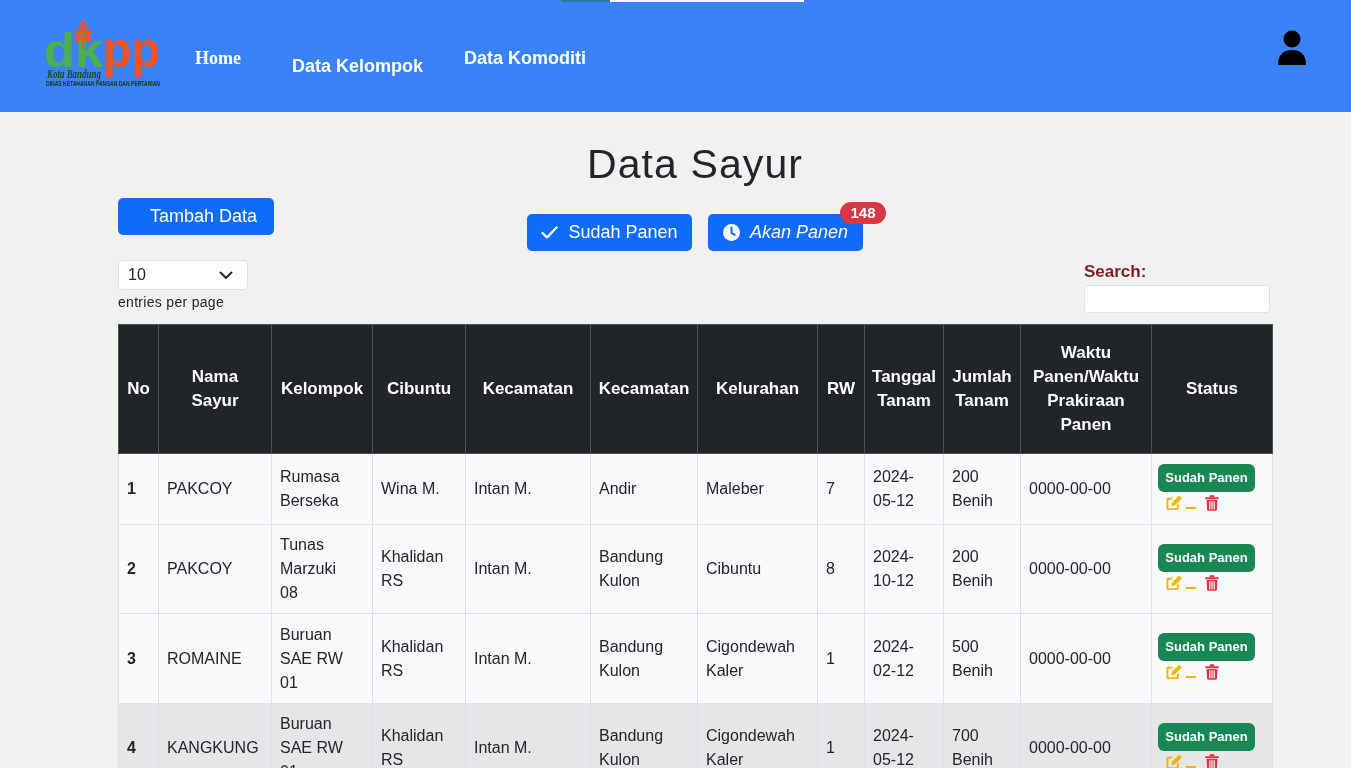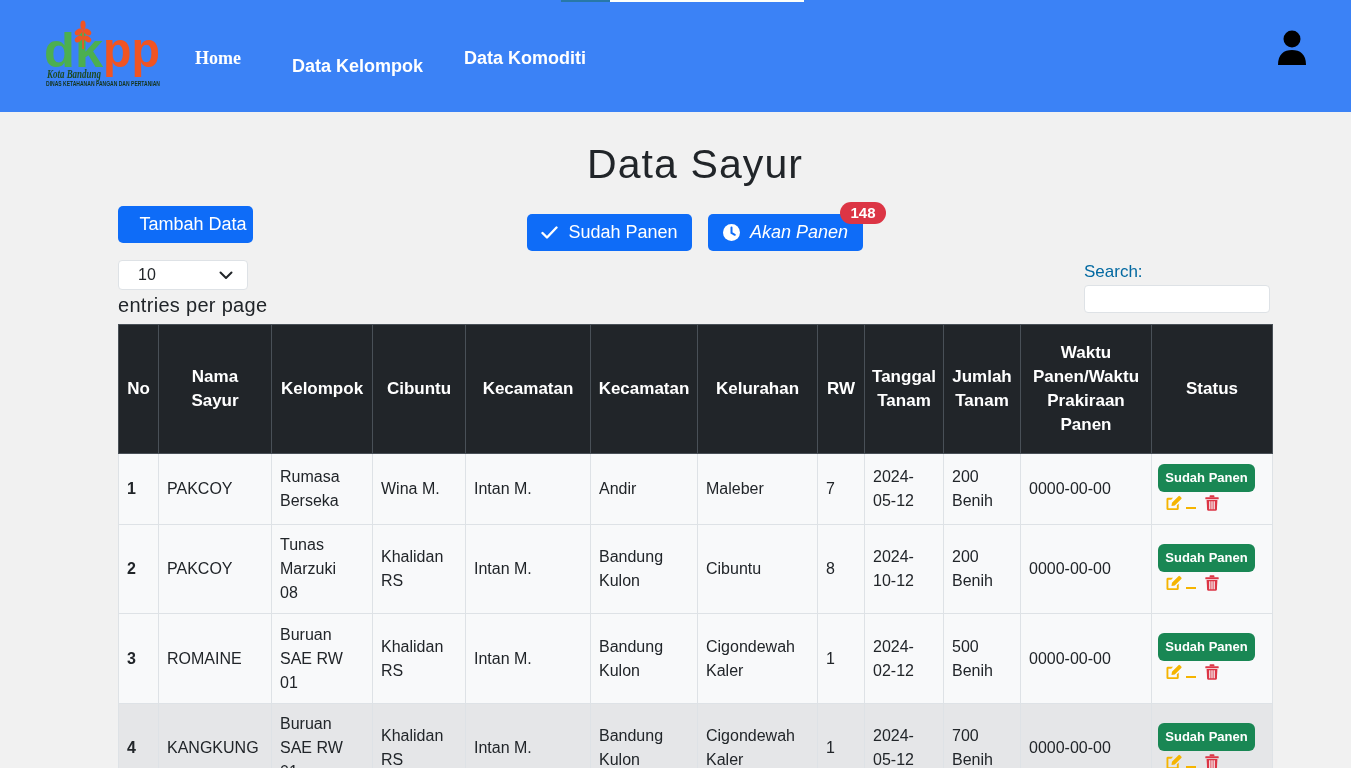--- a/index.html
+++ b/index.html
@@ -21,33 +21,33 @@
 .logo { position:absolute; left:45px; top:15px; }
 
 
 .avatar { position:absolute; left:1277px; top:30px; }
 
 
 .title { position:absolute; left:118px; top:141px; width:1154px; text-align:center; font-size:41px; font-weight:500; color:#212529; letter-spacing:1.1px; }
 
 
 .btn { position:absolute; height:37px; background:#0e6cf8; color:#fff; border-radius:5px; font-size:18px; display:flex; align-items:center; justify-content:center; }
-.btn-tambah { left:118px; top:206px; width:135px;padding-left:15px; }
+.btn-tambah { left:118px; top:198px; width:156px;padding-left:15px; }
 .btn-sudah { left:527px; top:214px; width:165px; }
 .btn-akan { left:708px; top:214px; width:155px;font-style:italic; }
 .btn svg { margin-right:10px; }
 .badge148 { position:absolute; left:840px; top:202px; width:46px; height:22px; background:#dc3545; border-radius:11px; color:#fff; font-size:15px; font-weight:bold; text-align:center; line-height:22px; z-index:5; }
 
 
-.sel { position:absolute; left:118px; top:260px; width:130px; height:30px; background:#fff; border:1px solid #dee2e6; border-radius:4px; font-size:16px; color:#212529; line-height:28px; padding-left:19px; }
+.sel { position:absolute; left:118px; top:260px; width:130px; height:30px; background:#fff; border:1px solid #dee2e6; border-radius:4px; font-size:16px; color:#212529; line-height:28px; padding-left:9px; }
 .sel .chev { position:absolute; right:14px; top:10px; }
-.entries { position:absolute; left:118px; top:294px; font-size:20px; color:#212529; letter-spacing:0.3px; }
-
-
-.search-label { position:absolute; left:1084px; top:262px; font-size:17px; color:#0369a1; }
+.entries { position:absolute; left:118px; top:294px; font-size:14px; color:#212529; letter-spacing:0.3px; }
+
+
+.search-label { position:absolute; left:1084px; top:262px; font-size:17px; color:#7f1d1d;font-weight:bold; }
 .search-input { position:absolute; left:1084px; top:285px; width:186px; height:28px; background:#fff; border:1px solid #dee2e6; border-radius:4px; }
 
 
 table { position:absolute; left:118px; top:324px; border-collapse:collapse; table-layout:fixed; width:1154px; font-size:16px; }
 thead th { background:#212529; color:#fff; font-weight:bold; font-size:17px; text-align:center; vertical-align:middle; border:1px solid #495057; height:113px; line-height:24px; padding:16px 6px; }
 tbody td { background:#f8f9fa; border:1px solid #dee2e6; vertical-align:middle; padding:8px 8px; line-height:24px; }
 tbody tr.gray td { background:#e5e6e8; }
 tr.r1 { height:71px; }
 tr.r2 { height:89px; }
 tr.r3 { height:90px; }

